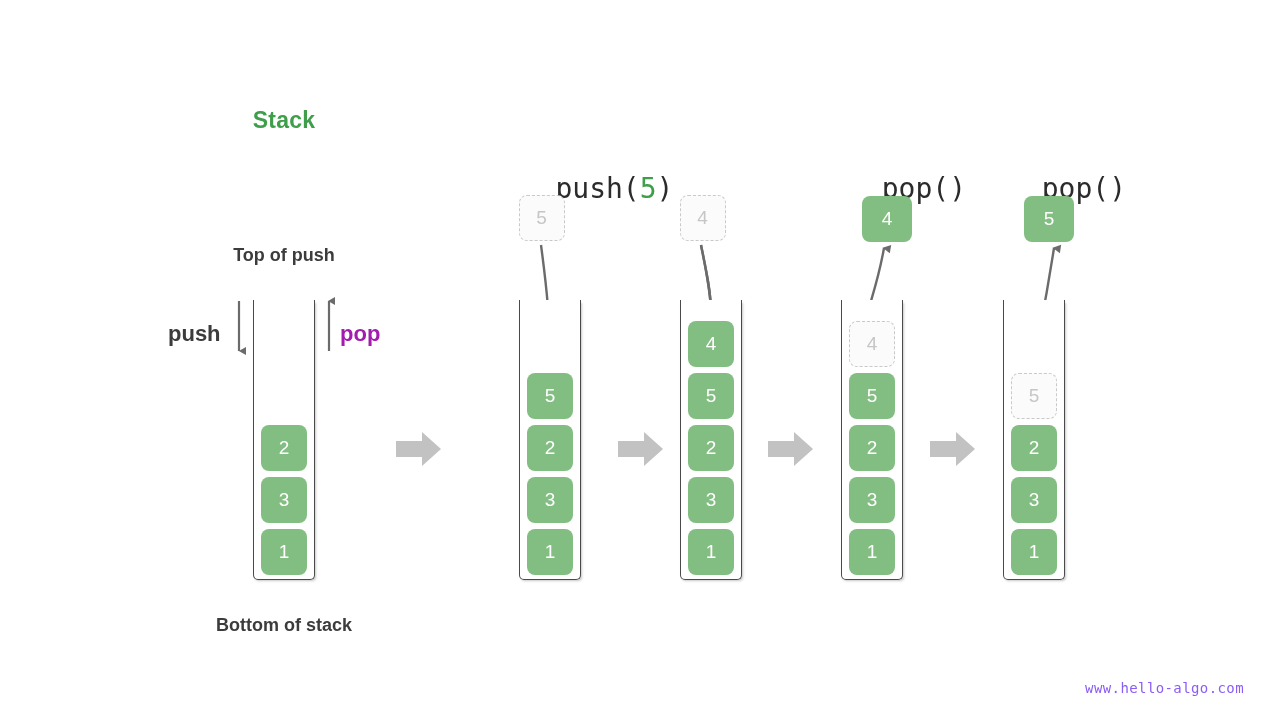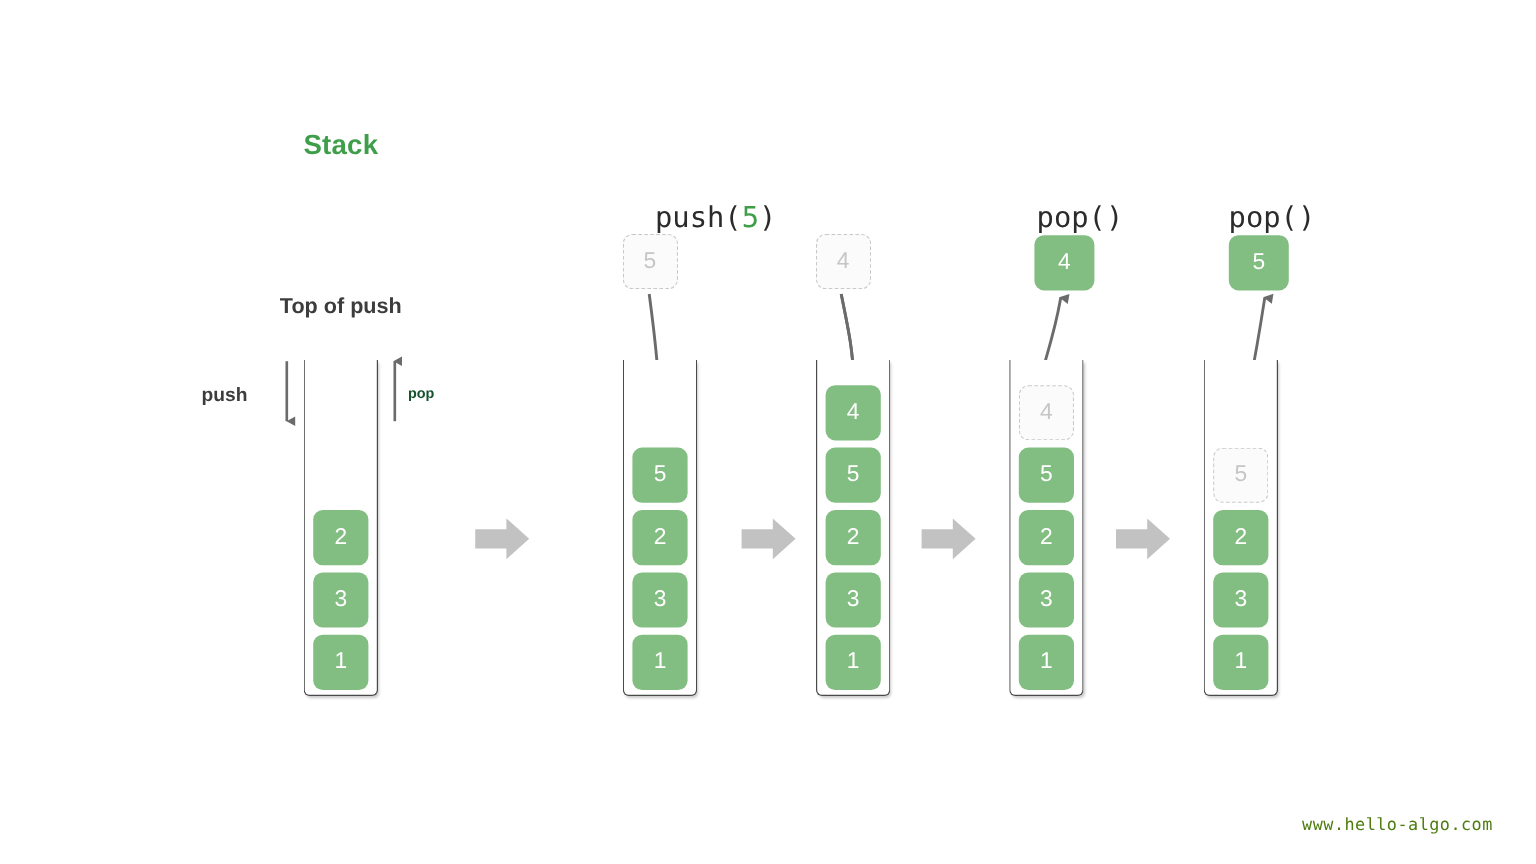--- a/index.html
+++ b/index.html
@@ -50,50 +50,50 @@
     width: 568px;
     text-align: center;
     font-size: 18px;
     font-weight: bold;
     color: #3c3c3c;
   }
   .push-label {
     position: absolute;
     left: 168px;
     top: 321px;
-    font-size: 16px;
+    font-size: 22px;
     font-weight: bold;
     color: #3c3c3c;
   }
   .pop-label {
     position: absolute;
     left: 340px;
     top: 321px;
-    font-size: 12px;
-    font-weight: bold;
-    color: #14532d;
+    font-size: 22px;
+    font-weight: bold;
+    color: #a21caf;
   }
   .watermark {
     position: absolute;
     right: 36px;
     bottom: 24px;
     font-family: "DejaVu Sans Mono", "Liberation Mono", monospace;
     font-size: 14px;
-    color: #4d7c0f;
+    color: #8b5cf6;
     letter-spacing: .4px;
   }
 
   
   .op-label {
     position: absolute;
     top: 139px;
     width: 160px;
-    text-align: left;
+    text-align: right;
     font-family: "DejaVu Sans Mono", "Liberation Mono", monospace;
-    font-size: 24px;
+    font-size: 28px;
     color: #2b2b2b;
     white-space: pre;
   }
   .op-label .arg { color: #3e9e4a; }
 
   
   .stack-col { position: absolute; top: 0; }
   .stack-frame {
     position: absolute;
     width: 62px;
@@ -137,20 +137,21 @@
   svg { overflow: visible; }
   .sarrow { position: absolute; left: 0; top: 0; pointer-events: none; }
 </style>
 </head>
 <body>
 
 <div class="canvas">
 
   <div class="title">Stack</div>
   <div class="top-label">Top of push</div>
+  <div class="bottom-label">Bottom of stack</div>
   <div class="push-label">push</div>
   <div class="pop-label">pop</div>
   <div class="watermark">www.hello-algo.com</div>
 
   <svg class="sarrow" width="1280" height="720">
     <defs>
       <marker id="mk-down" markerWidth="9" markerHeight="9" refX="4.5" refY="7.6" orient="auto" markerUnits="userSpaceOnUse">
         <path d="M0.6,0.6 L4.5,7.8 L8.4,0.6 Z" fill="#6b6b6b"></path>
       </marker>
       <marker id="mk-up" markerWidth="9" markerHeight="9" refX="4.5" refY="1.4" orient="auto" markerUnits="userSpaceOnUse">

